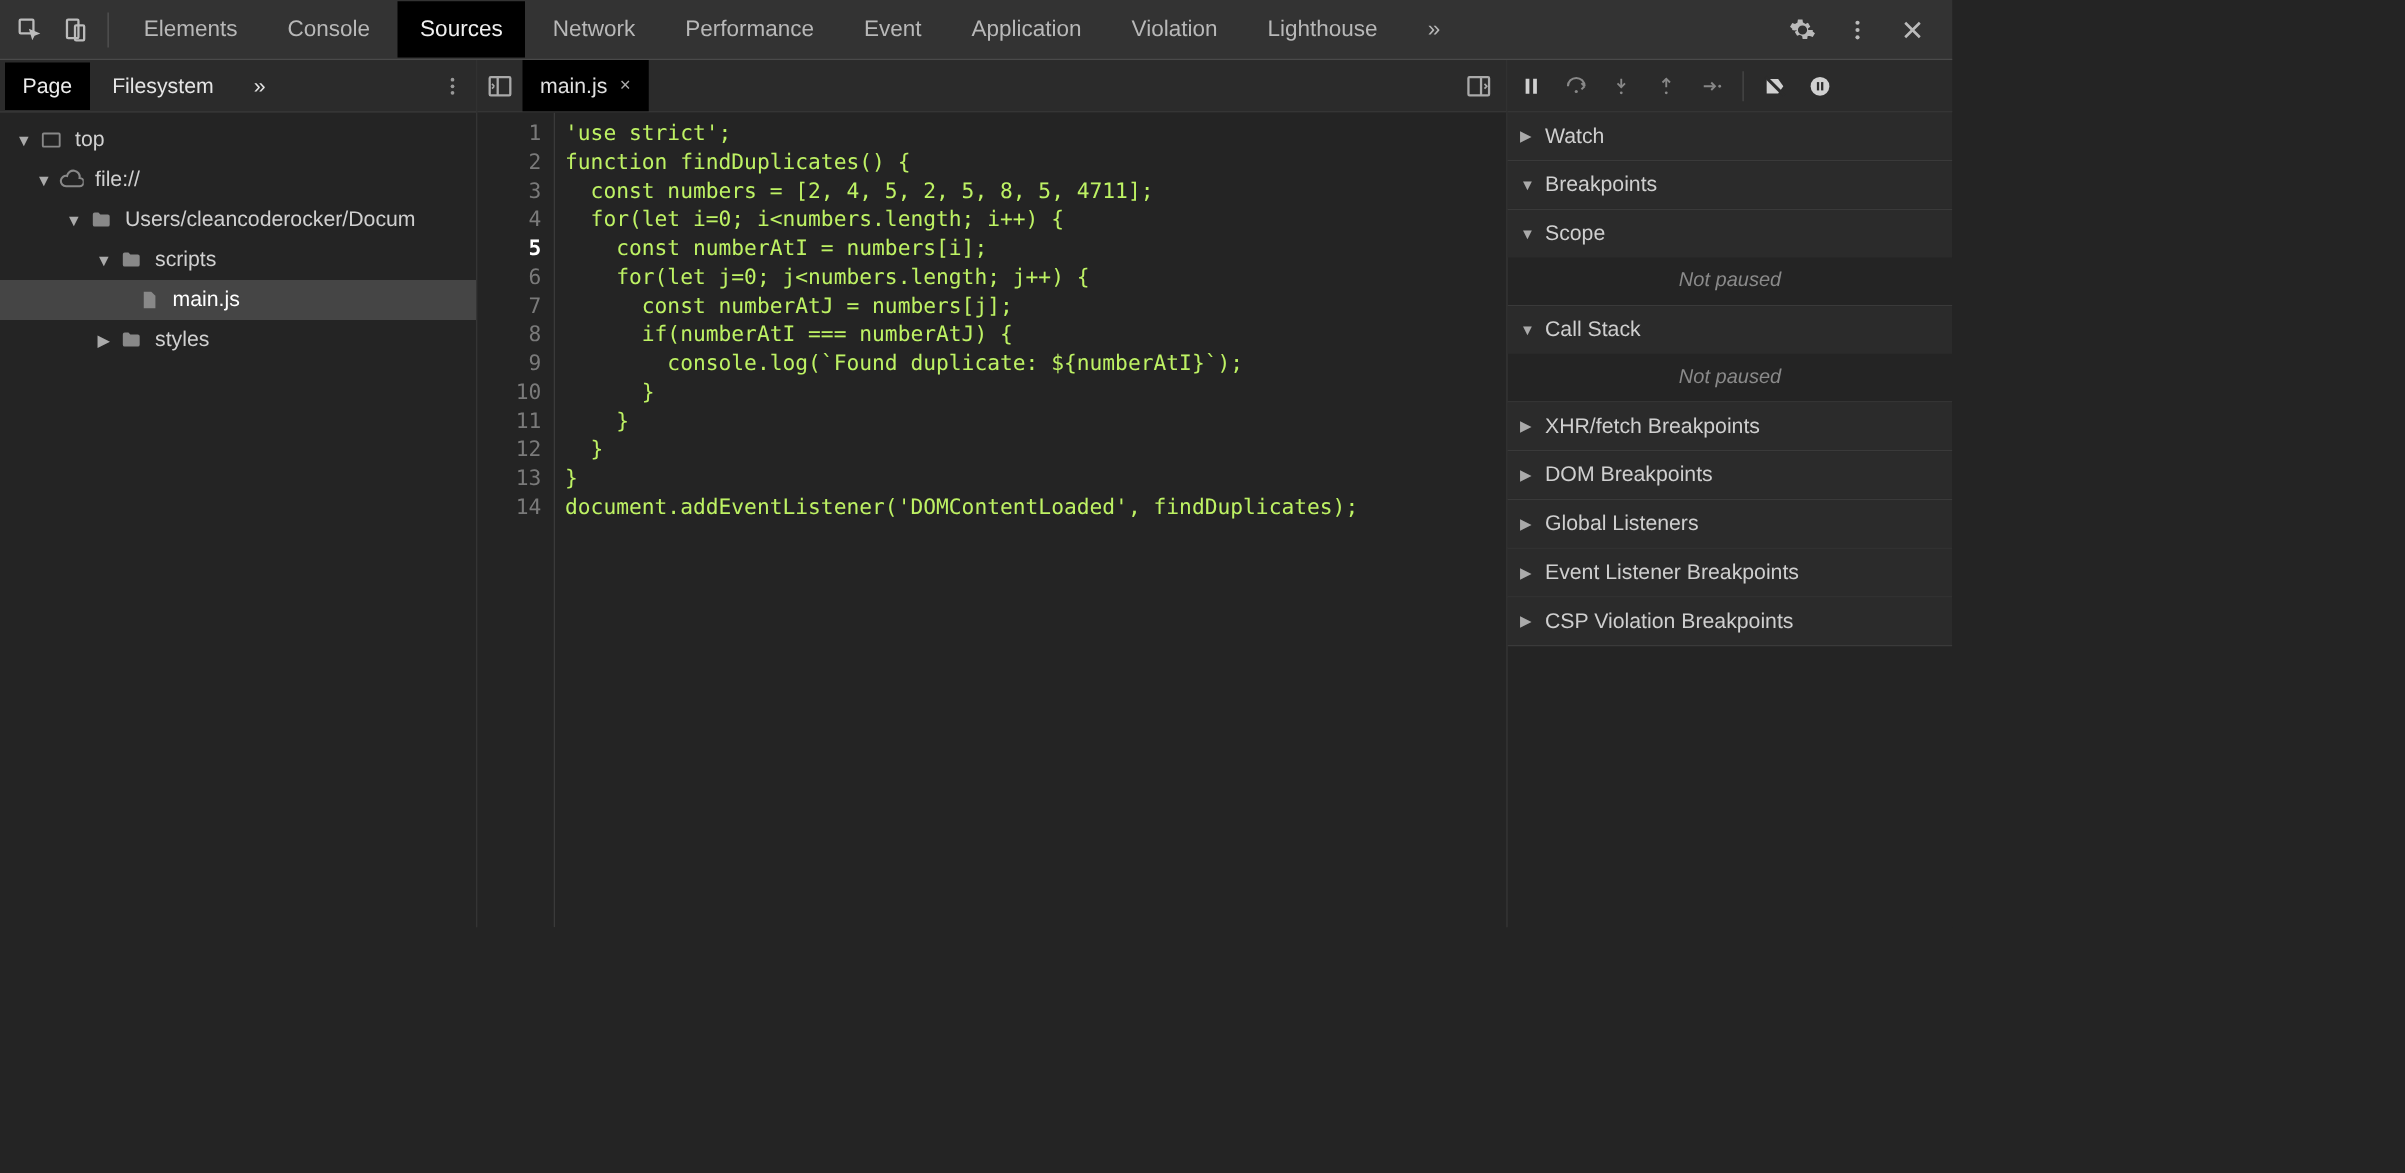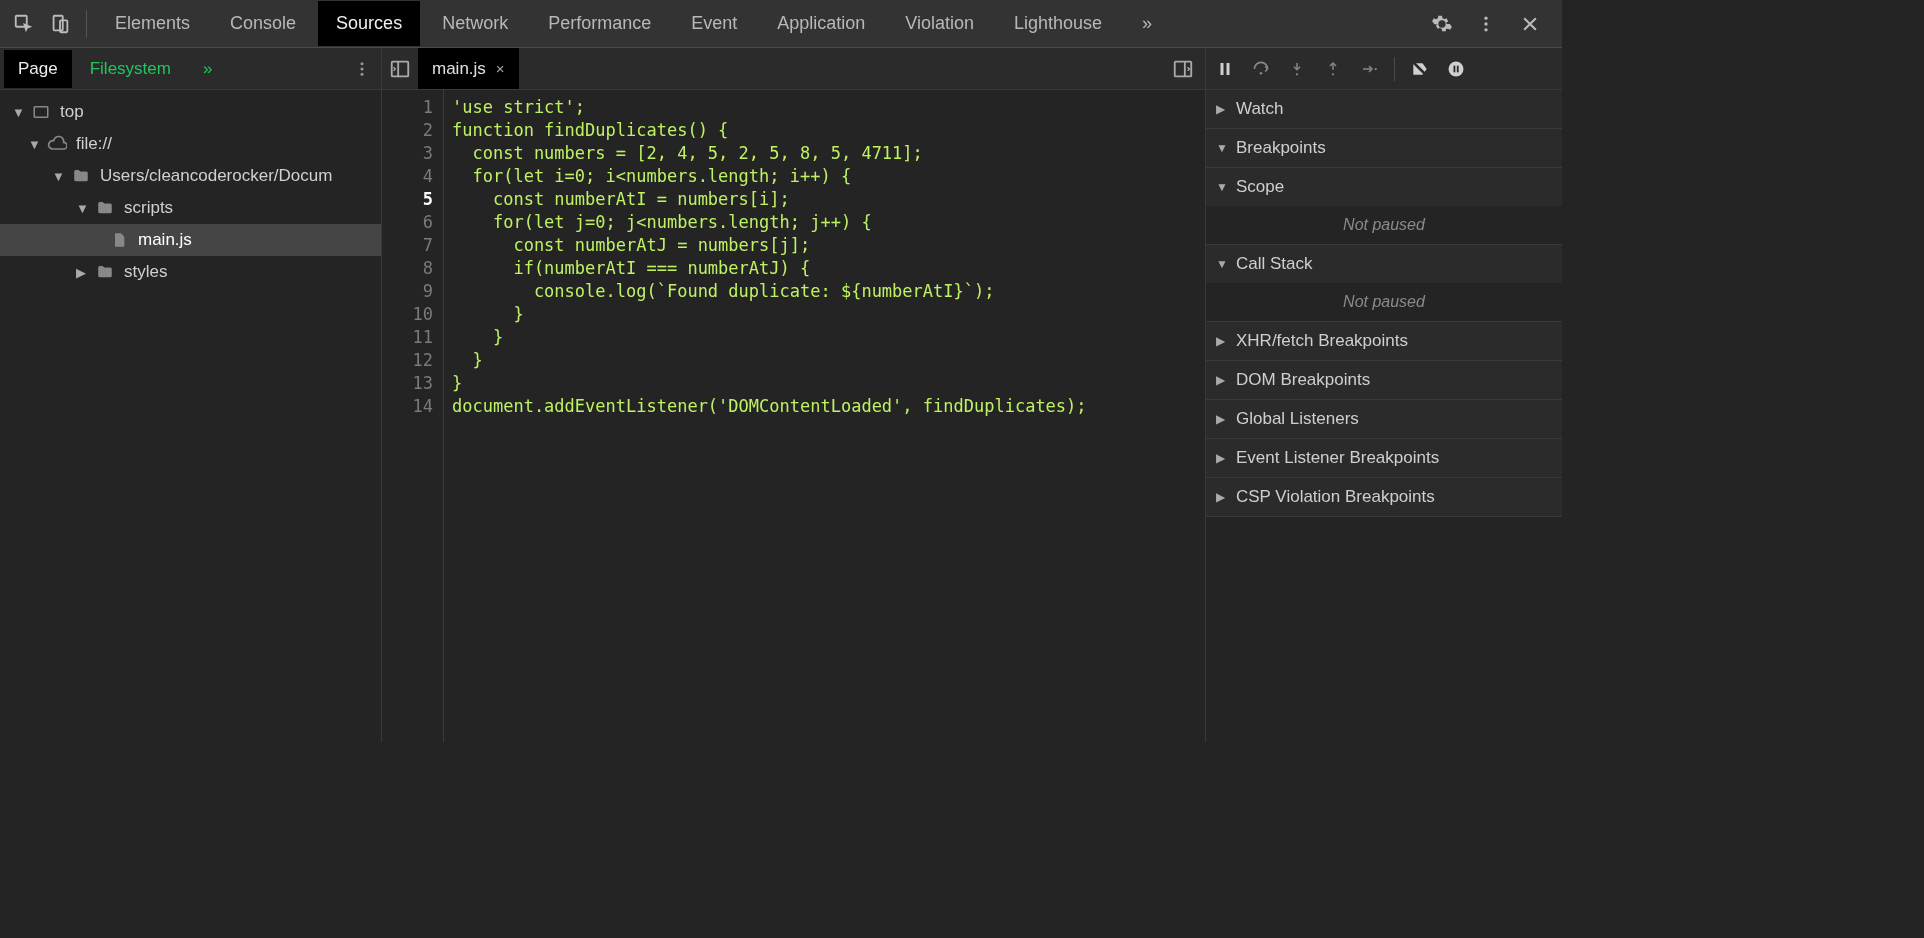--- a/index.html
+++ b/index.html
@@ -52,37 +52,37 @@
   .main {
     display: flex;
     height: calc(100% - 48px);
     background: #242424;
   }
   .panel {
     display: flex;
     flex-direction: column;
     border-right: 1px solid #3a3a3a;
   }
-  .panel.navigator { width: 382px; flex: 0 0 382px; }
+  .panel.navigator { width: 382px; flex: 0 0 382px; text-align: center; }
   .panel.editor     { flex: 1; min-width: 0; }
   .panel.debugger   { width: 356px; flex: 0 0 356px; border-right: none; }
 
   
   .subtabs {
     display: flex;
     align-items: center;
     height: 42px;
     background: #2b2b2b;
     border-bottom: 1px solid #3a3a3a;
     padding: 0 4px;
     gap: 4px;
   }
   .subtabs .subtab {
     padding: 9px 14px;
-    color: #22c55e;
+    color: #e5e5e5;
     font-size: 17px;
     cursor: pointer;
   }
   .subtabs .subtab.active {
     background: #000;
     color: #eee;
   }
   .subtabs .icon-btn {
     width: 30px; height: 30px;
     display: flex; align-items: center; justify-content: center;

